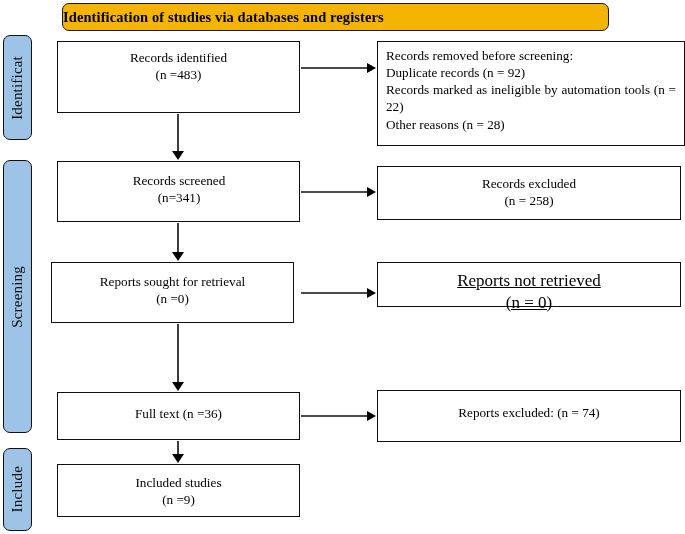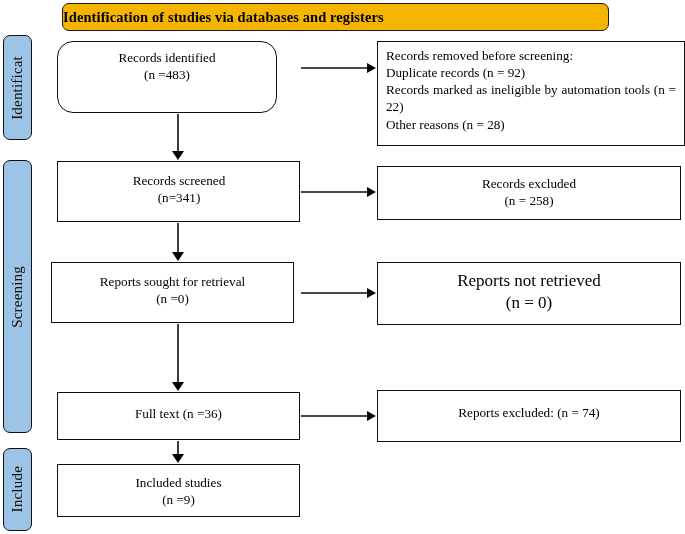--- a/index.html
+++ b/index.html
@@ -78,26 +78,26 @@
     font-size: 13.2px;
     line-height: 1.30;
     color: #000;
     white-space: pre-line;
   }
   .center    { text-align: center; }
   .justify   { text-align: justify; text-align-last: left; }
   .big .box-text { font-size: 17px; line-height: 1.28; }
 
   
-  #box-records-identified { left: 57px;  top: 41px;  width: 220px; height: 72px; border-radius: 16px; }
+  #box-records-identified { left: 57px;  top: 41px;  width: 243px; height: 72px; }
   #box-records-removed    { left: 377px; top: 41px;  width: 308px; height: 105px; }
   #box-records-screened   { left: 57px;  top: 161px; width: 243px; height: 61px; padding-left: 9px; }
   #box-records-excluded   { left: 377px; top: 166px; width: 304px; height: 54px; }
   #box-reports-sought     { left: 51px;  top: 262px; width: 243px; height: 61px; }
-  #box-reports-not-retr   { left: 377px; top: 262px; width: 304px; height: 63px; }
+  #box-reports-not-retr   { left: 377px; top: 262px; width: 304px; height: 45px; text-decoration: underline; }
   #box-full-text          { left: 57px;  top: 392px; width: 243px; height: 48px; }
   #box-reports-excluded   { left: 377px; top: 390px; width: 304px; height: 52px; }
   #box-included-studies   { left: 57px;  top: 464px; width: 243px; height: 53px; }
 
   #box-records-identified .box-text { padding-top: 2px; }
   #box-reports-excluded   .box-text { padding-top: 8px; }
   #box-records-excluded   .box-text { padding-top: 3px; }
   #box-full-text          .box-text { padding-top: 7px; }
   #box-included-studies   .box-text { padding-top: 4px; }
   #box-reports-not-retr   .box-text { padding-top: 2px; }

